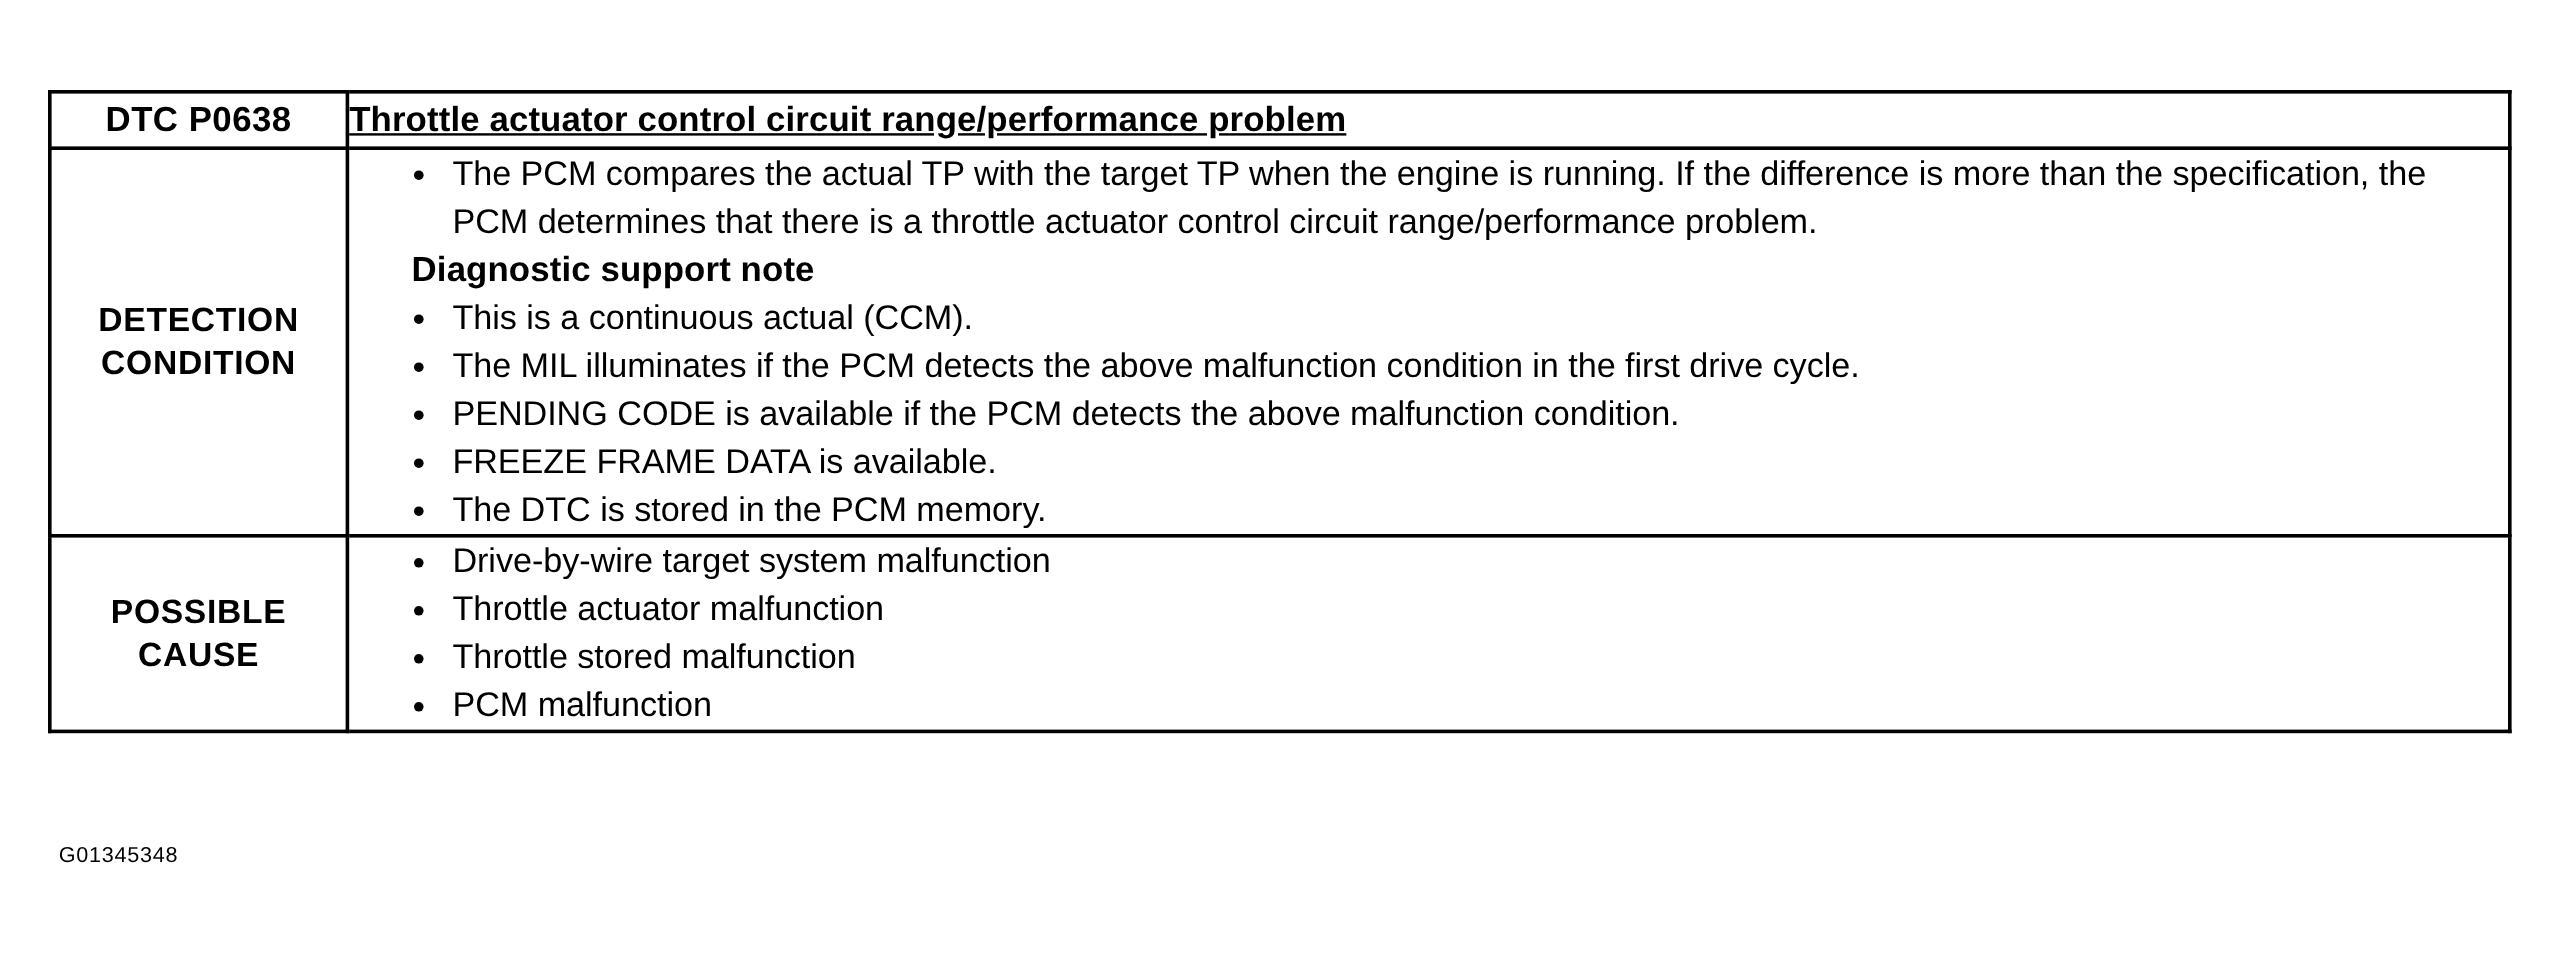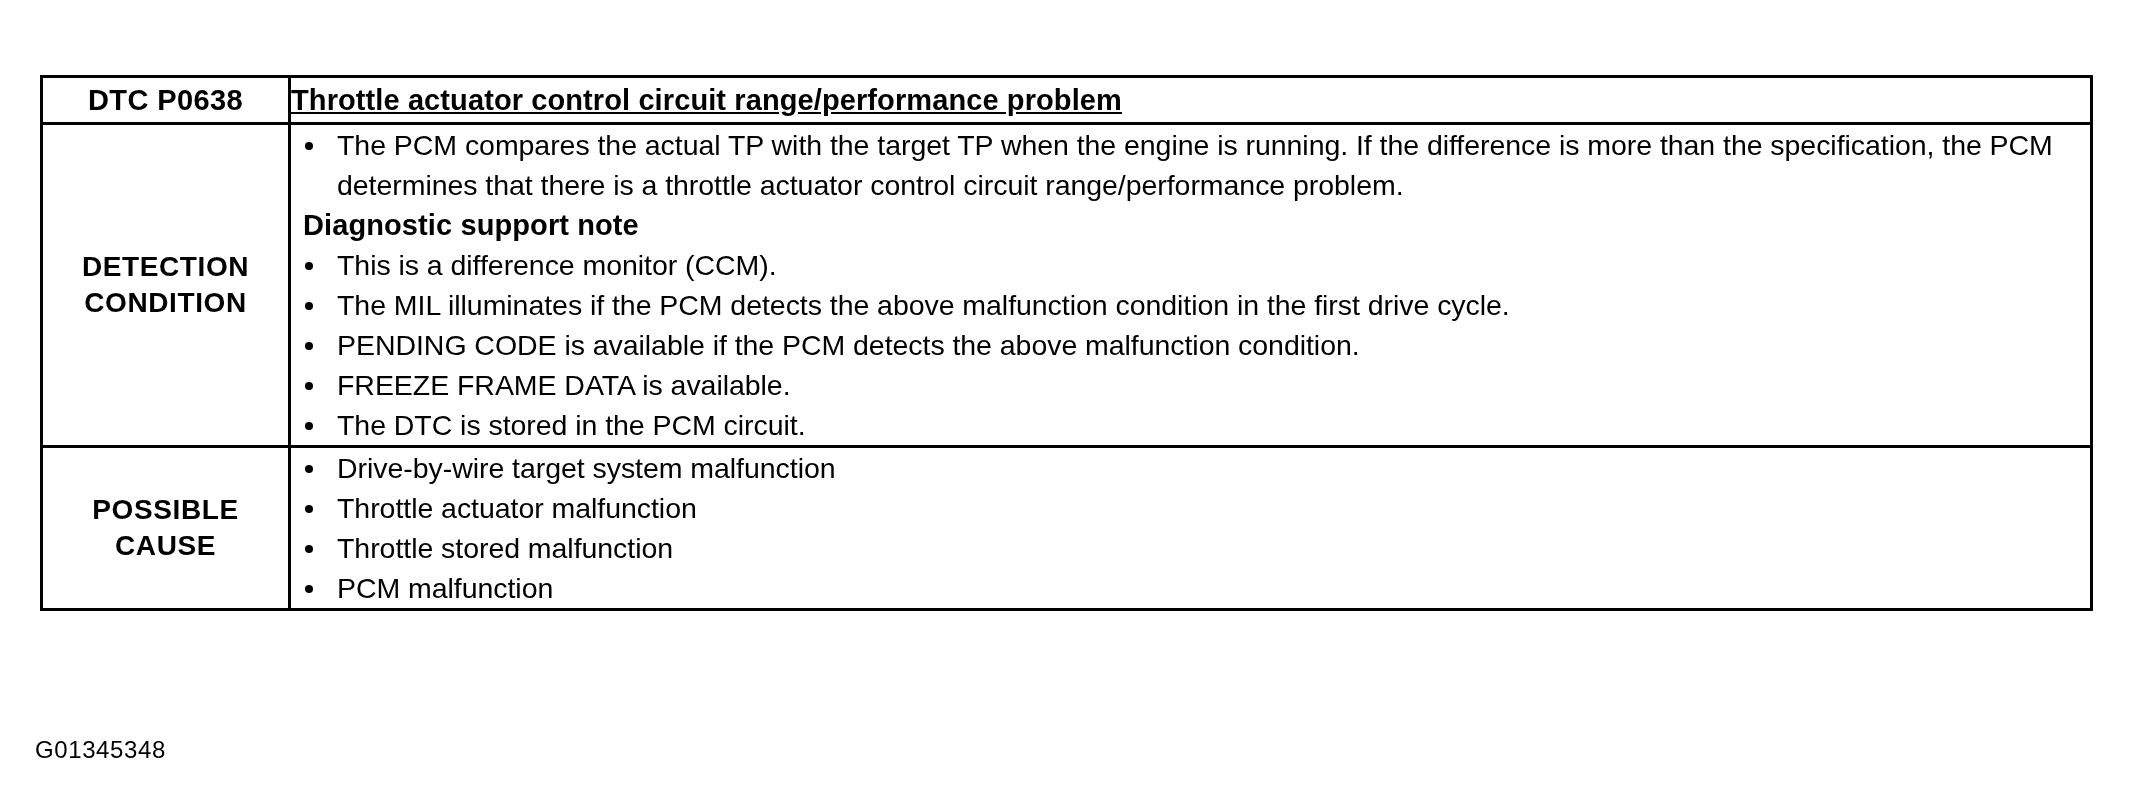--- a/index.html
+++ b/index.html
@@ -68,21 +68,21 @@
     line-height: 36px;
     letter-spacing: 0.6px;
     white-space: pre-line;
   }
 
   
   .body-cell {
     padding: 9px 10px 10px 14px;
     vertical-align: top;
   }
-  .blocks { display: block; }
+  .blocks { display: block; margin-left: 40px; }
 
   .bullet-line {
     position: relative;
     padding-left: 46px;
     font-size: 28.5px;
     line-height: 40px;
     letter-spacing: -0.05px;
   }
   .bullet-line::before {
     content: "";
@@ -98,26 +98,25 @@
     font-size: 29px;
     font-weight: bold;
     line-height: 40px;
     letter-spacing: 0.1px;
     padding-left: 12px;
   }
 
   
   .figure-id {
     position: absolute;
-    left: 35px;
+    left: 49px;
     top: 700px;
-    font-size: 24px;
+    font-size: 18px;
     line-height: 24px;
     letter-spacing: 0.6px;
-    margin-top: 38px;
   }
 </style>
 </head>
 <body>
 
 <div class="page">
 
   <table class="dtc-table">
     <colgroup>
       <col class="col-label">
@@ -133,29 +132,29 @@
       <tr class="row-detection">
         <td class="row-label">DETECTION
 CONDITION</td>
         <td class="body-cell">
           <div class="blocks">
 
             <div class="bullet-line">The PCM compares the actual TP with the target TP when the engine is running. If the difference is more than the specification, the PCM determines that there is a throttle actuator control circuit range/performance problem.</div>
 
             <div class="sub-head">Diagnostic support note</div>
 
-            <div class="bullet-line">This is a difference monitor (CCM).</div>
+            <div class="bullet-line">This is a continuous actual (CCM).</div>
 
             <div class="bullet-line">The MIL illuminates if the PCM detects the above malfunction condition in the first drive cycle.</div>
 
             <div class="bullet-line">PENDING CODE is available if the PCM detects the above malfunction condition.</div>
 
             <div class="bullet-line">FREEZE FRAME DATA is available.</div>
 
-            <div class="bullet-line">The DTC is stored in the PCM circuit.</div>
+            <div class="bullet-line">The DTC is stored in the PCM memory.</div>
 
           </div>
         </td>
       </tr>
 
       <tr class="row-cause">
         <td class="row-label">POSSIBLE
 CAUSE</td>
         <td class="body-cell">
           <div class="blocks">

